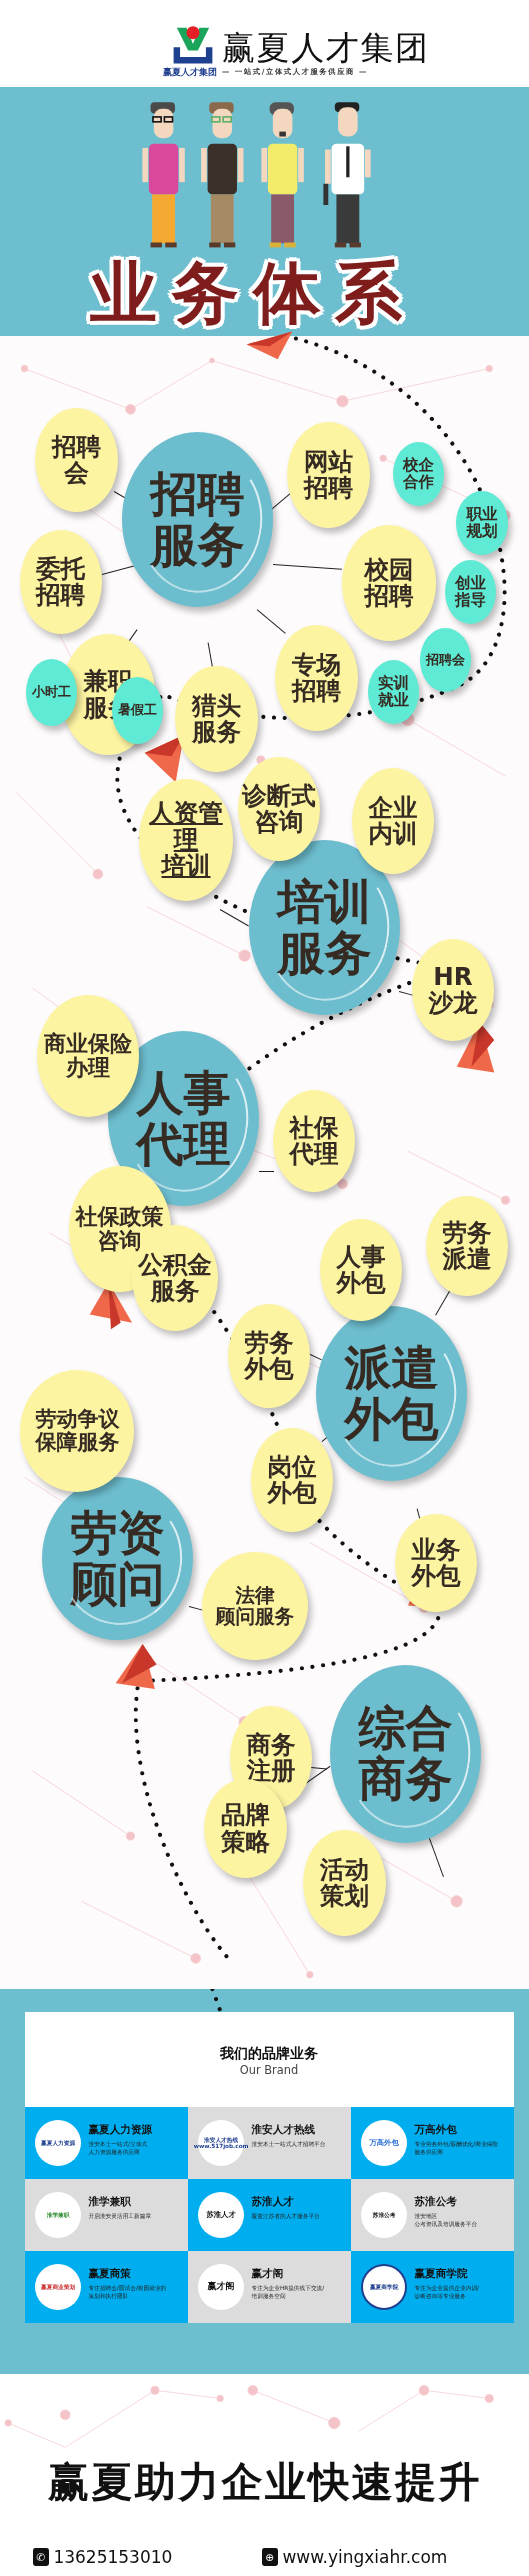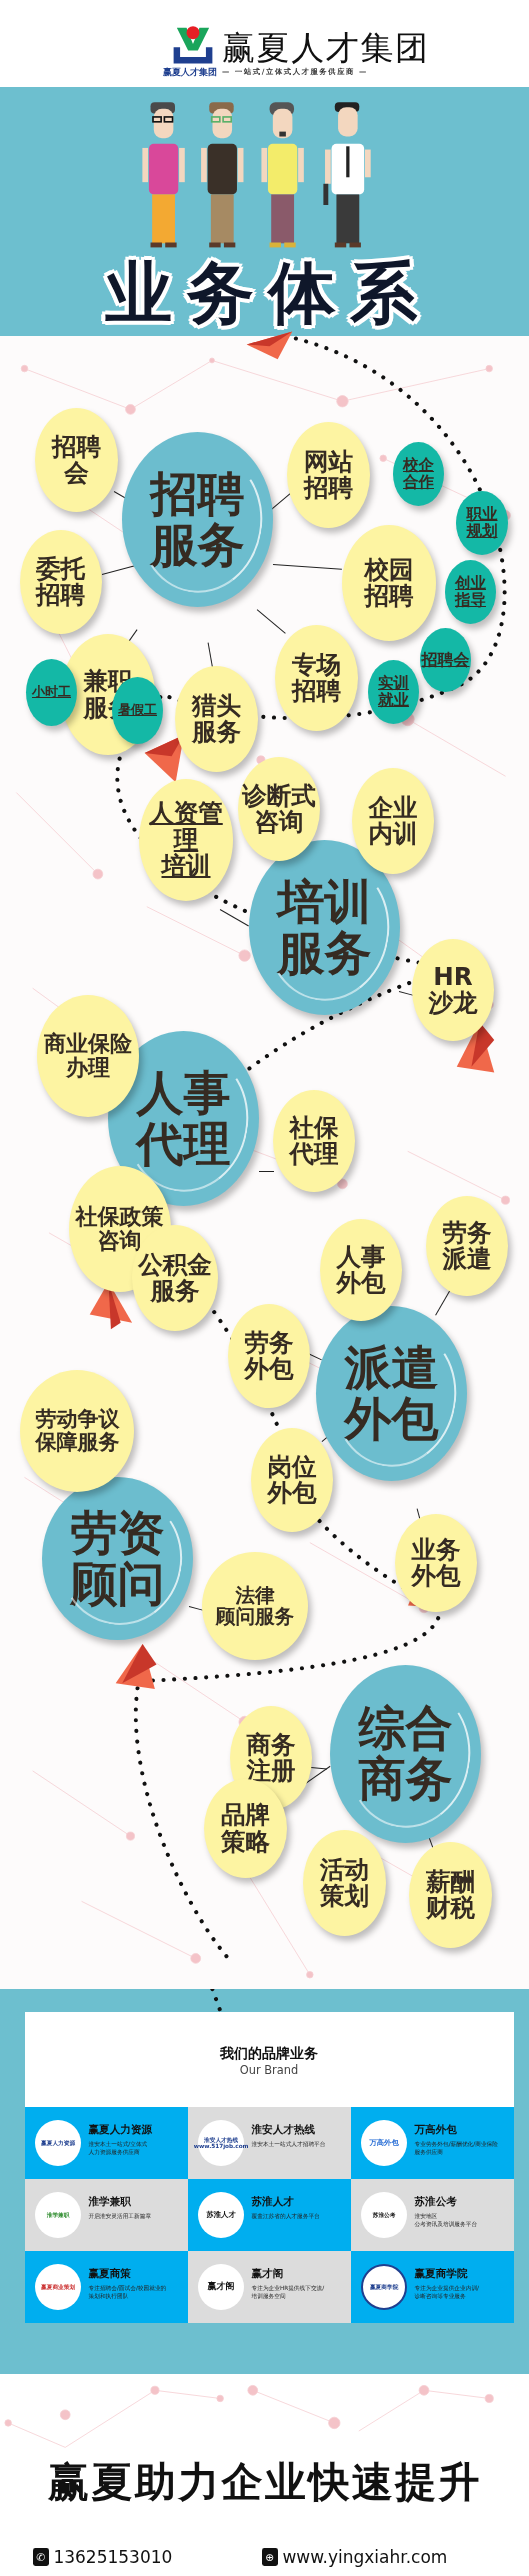--- a/index.html
+++ b/index.html
@@ -6,29 +6,29 @@
   body{width:530px;height:2576px;position:relative;background:#ffffff;font-family:"DejaVu Sans","Liberation Sans",sans-serif;overflow:hidden;}
   .abs{position:absolute;}
   
   #header{left:0;top:0;width:482px;height:87px;background:#fff;}
   .logo-mark{left:170px;top:23px;width:46px;height:42px;}
   .logo-title{left:222px;top:26px;font-size:33px;color:#111;letter-spacing:1.6px;font-family:"DejaVu Serif",serif;}
   .logo-sub-cn{left:163px;top:66px;font-size:9px;color:#1f3f8f;font-weight:bold;}
   .logo-tagline{left:222px;top:67px;font-size:7.3px;color:#333;font-weight:bold;letter-spacing:1.6px;}
   
   #hero{left:0;top:87px;width:530px;height:249px;background:#6dbfcf;}
-  .hero-title{left:90px;top:248px;width:342px;text-align:right;font-size:67px;font-weight:900;color:#0f172a;letter-spacing:14.7px;
+  .hero-title{left:90px;top:248px;width:342px;text-align:left;font-size:67px;font-weight:900;color:#7f1d1d;letter-spacing:14.7px;
     text-shadow:-3.3px -3.3px 0 #fff,3.3px -3.3px 0 #fff,-3.3px 3.3px 0 #fff,3.3px 3.3px 0 #fff,0 4.1px 0 #fff,4.1px 0 0 #fff,-4.1px 0 0 #fff,0 -4.1px 0 #fff;}
   
   #network{left:0;top:336px;width:530px;height:1655px;background:#fdfbfb;}
   .bubble{position:absolute;border-radius:50%;display:flex;align-items:center;justify-content:center;text-align:center;
     font-weight:900;color:#352b22;line-height:1.08;box-shadow:3.3px 4.9px 6.5px rgba(0,0,0,0.25);white-space:pre-line;}
   .b-main{background:#6cbdce;font-size:41px;}
   .b-sub{background:#fdf4a2;font-size:24.5px;}
-  .b-mini{background:#14b8a6;font-size:15.5px;text-decoration:underline;}
+  .b-mini{background:#5eead4;font-size:15.5px;}
   .b-main::after{content:"";position:absolute;right:11.4px;bottom:14.7px;width:78%;height:78%;border-radius:50%;
     border-right:2.4px solid rgba(255,255,255,0.75);border-bottom:2.4px solid rgba(255,255,255,0.55);border-left:2.4px solid transparent;border-top:2.4px solid transparent;transform:rotate(10deg);}
   .link{position:absolute;height:1.2px;background:#222;transform-origin:0 50%;}
   
   #brand-band{left:0;top:1989px;width:530px;height:385px;background:#6dbfcf;}
   #brand-card{left:24.5px;top:2012px;width:489px;height:292px;background:#fff;}
   .brand-h1{position:absolute;left:0;top:13px;width:489px;text-align:center;font-size:14px;font-weight:bold;color:#111;}
   .brand-h2{position:absolute;left:0;top:33px;width:489px;text-align:center;font-size:14px;font-weight:bold;color:#111;}
   .brand-h3{position:absolute;left:0;top:51px;width:489px;text-align:center;font-size:11.4px;color:#444;}
   .grid{position:absolute;left:0;top:95px;width:489px;display:grid;grid-template-columns:163px 163px 163px;grid-template-rows:72px 72px 72px;}
@@ -243,21 +243,21 @@
   <div class="bubble b-sub" style="left:287px;top:86px;width:83px;height:106px;">网站
 招聘</div>
   <div class="bubble b-sub" style="left:342px;top:189px;width:94px;height:116px;">校园
 招聘</div>
   <div class="bubble b-mini" style="left:393px;top:106px;width:51px;height:64px;">校企
 合作</div>
   <div class="bubble b-mini" style="left:456px;top:155px;width:52px;height:64px;">职业
 规划</div>
   <div class="bubble b-mini" style="left:445px;top:224px;width:51px;height:64px;">创业
 指导</div>
-  <div class="bubble b-mini" style="left:420px;top:292px;width:51px;height:64px;font-size:16px;">招聘会</div>
+  <div class="bubble b-mini" style="left:420px;top:292px;width:51px;height:64px;font-size:13px;">招聘会</div>
   <div class="bubble b-mini" style="left:368px;top:324px;width:51px;height:64px;">实训
 就业</div>
   <div class="bubble b-mini" style="left:26px;top:323px;width:51px;height:67px;font-size:13px;">小时工</div>
   <div class="bubble b-mini" style="left:112px;top:341px;width:51px;height:67px;font-size:13px;">暑假工</div>
 
   <div class="bubble b-main" style="left:249px;top:504px;width:151px;height:175px;font-size:47px;">培训
 服务</div>
   <div class="bubble b-sub" style="left:139px;top:443px;width:94px;height:122px;text-decoration:underline;">人资管理
 培训</div>
   <div class="bubble b-sub" style="left:238px;top:421px;width:82px;height:104px;">诊断式
@@ -299,22 +299,20 @@
 顾问服务</div>
 
   <div class="bubble b-main" style="left:330px;top:1329px;width:151px;height:178px;font-size:47px;">综合
 商务</div>
   <div class="bubble b-sub" style="left:230px;top:1370px;width:82px;height:104px;">商务
 注册</div>
   <div class="bubble b-sub" style="left:204px;top:1443px;width:83px;height:99px;">品牌
 策略</div>
   <div class="bubble b-sub" style="left:303px;top:1494px;width:83px;height:106px;">活动
 策划</div>
-  <div class="bubble b-sub" style="left:409px;top:1506px;width:83px;height:106px;">薪酬
-财税</div>
 </div>
 
 <div id="brand-band" class="abs">
   <svg class="abs" style="left:204px;top:0;" width="33" height="49" viewBox="0 0 40 60">
     <path d="M10 0 L 30 55" stroke="#111" stroke-width="5" stroke-dasharray="0.1 13" stroke-linecap="round" fill="none"></path>
   </svg>
 </div>
 <div id="brand-card" class="abs">
   <div class="brand-h2">我们的品牌业务</div>
   <div class="brand-h3">Our Brand</div>

